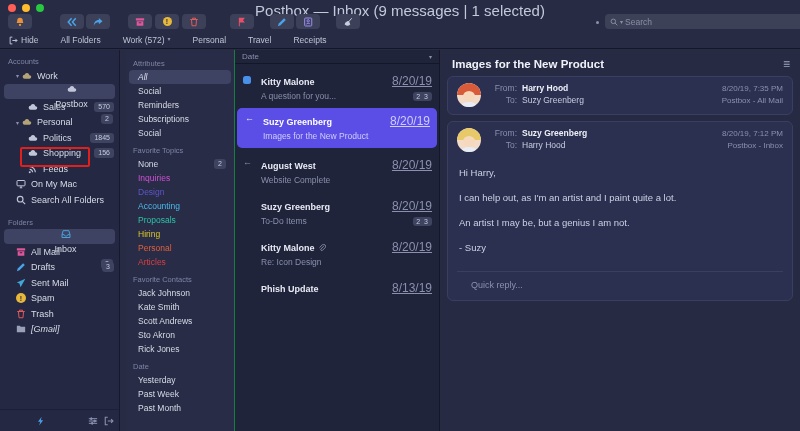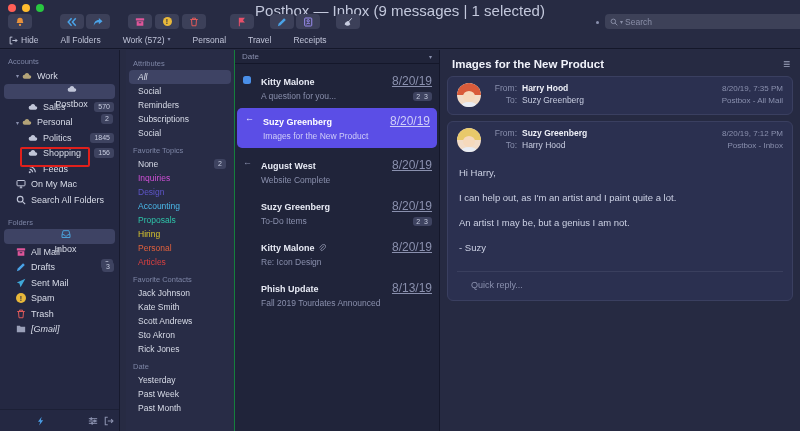--- a/index.html
+++ b/index.html
@@ -492,23 +492,20 @@
         <div class="l2">
             <span class="msubject">Re: Icon Design</span>
           </div>
       </div>
 
       <div class="mrow">
         <div class="l1">
             <span class="msender">Phish Update</span>
             <span class="mdate">8/13/19</span>
           </div>
-        <div class="l2">
-            <span class="msubject">Fall 2019 Tourdates Announced</span>
-          </div>
       </div>
     </div>
 
     <div class="col reader">
       <div class="rtitle">
         <h1>Images for the New Product</h1>
         <span class="hamburger">≡</span>
       </div>
 
       <div class="card">

